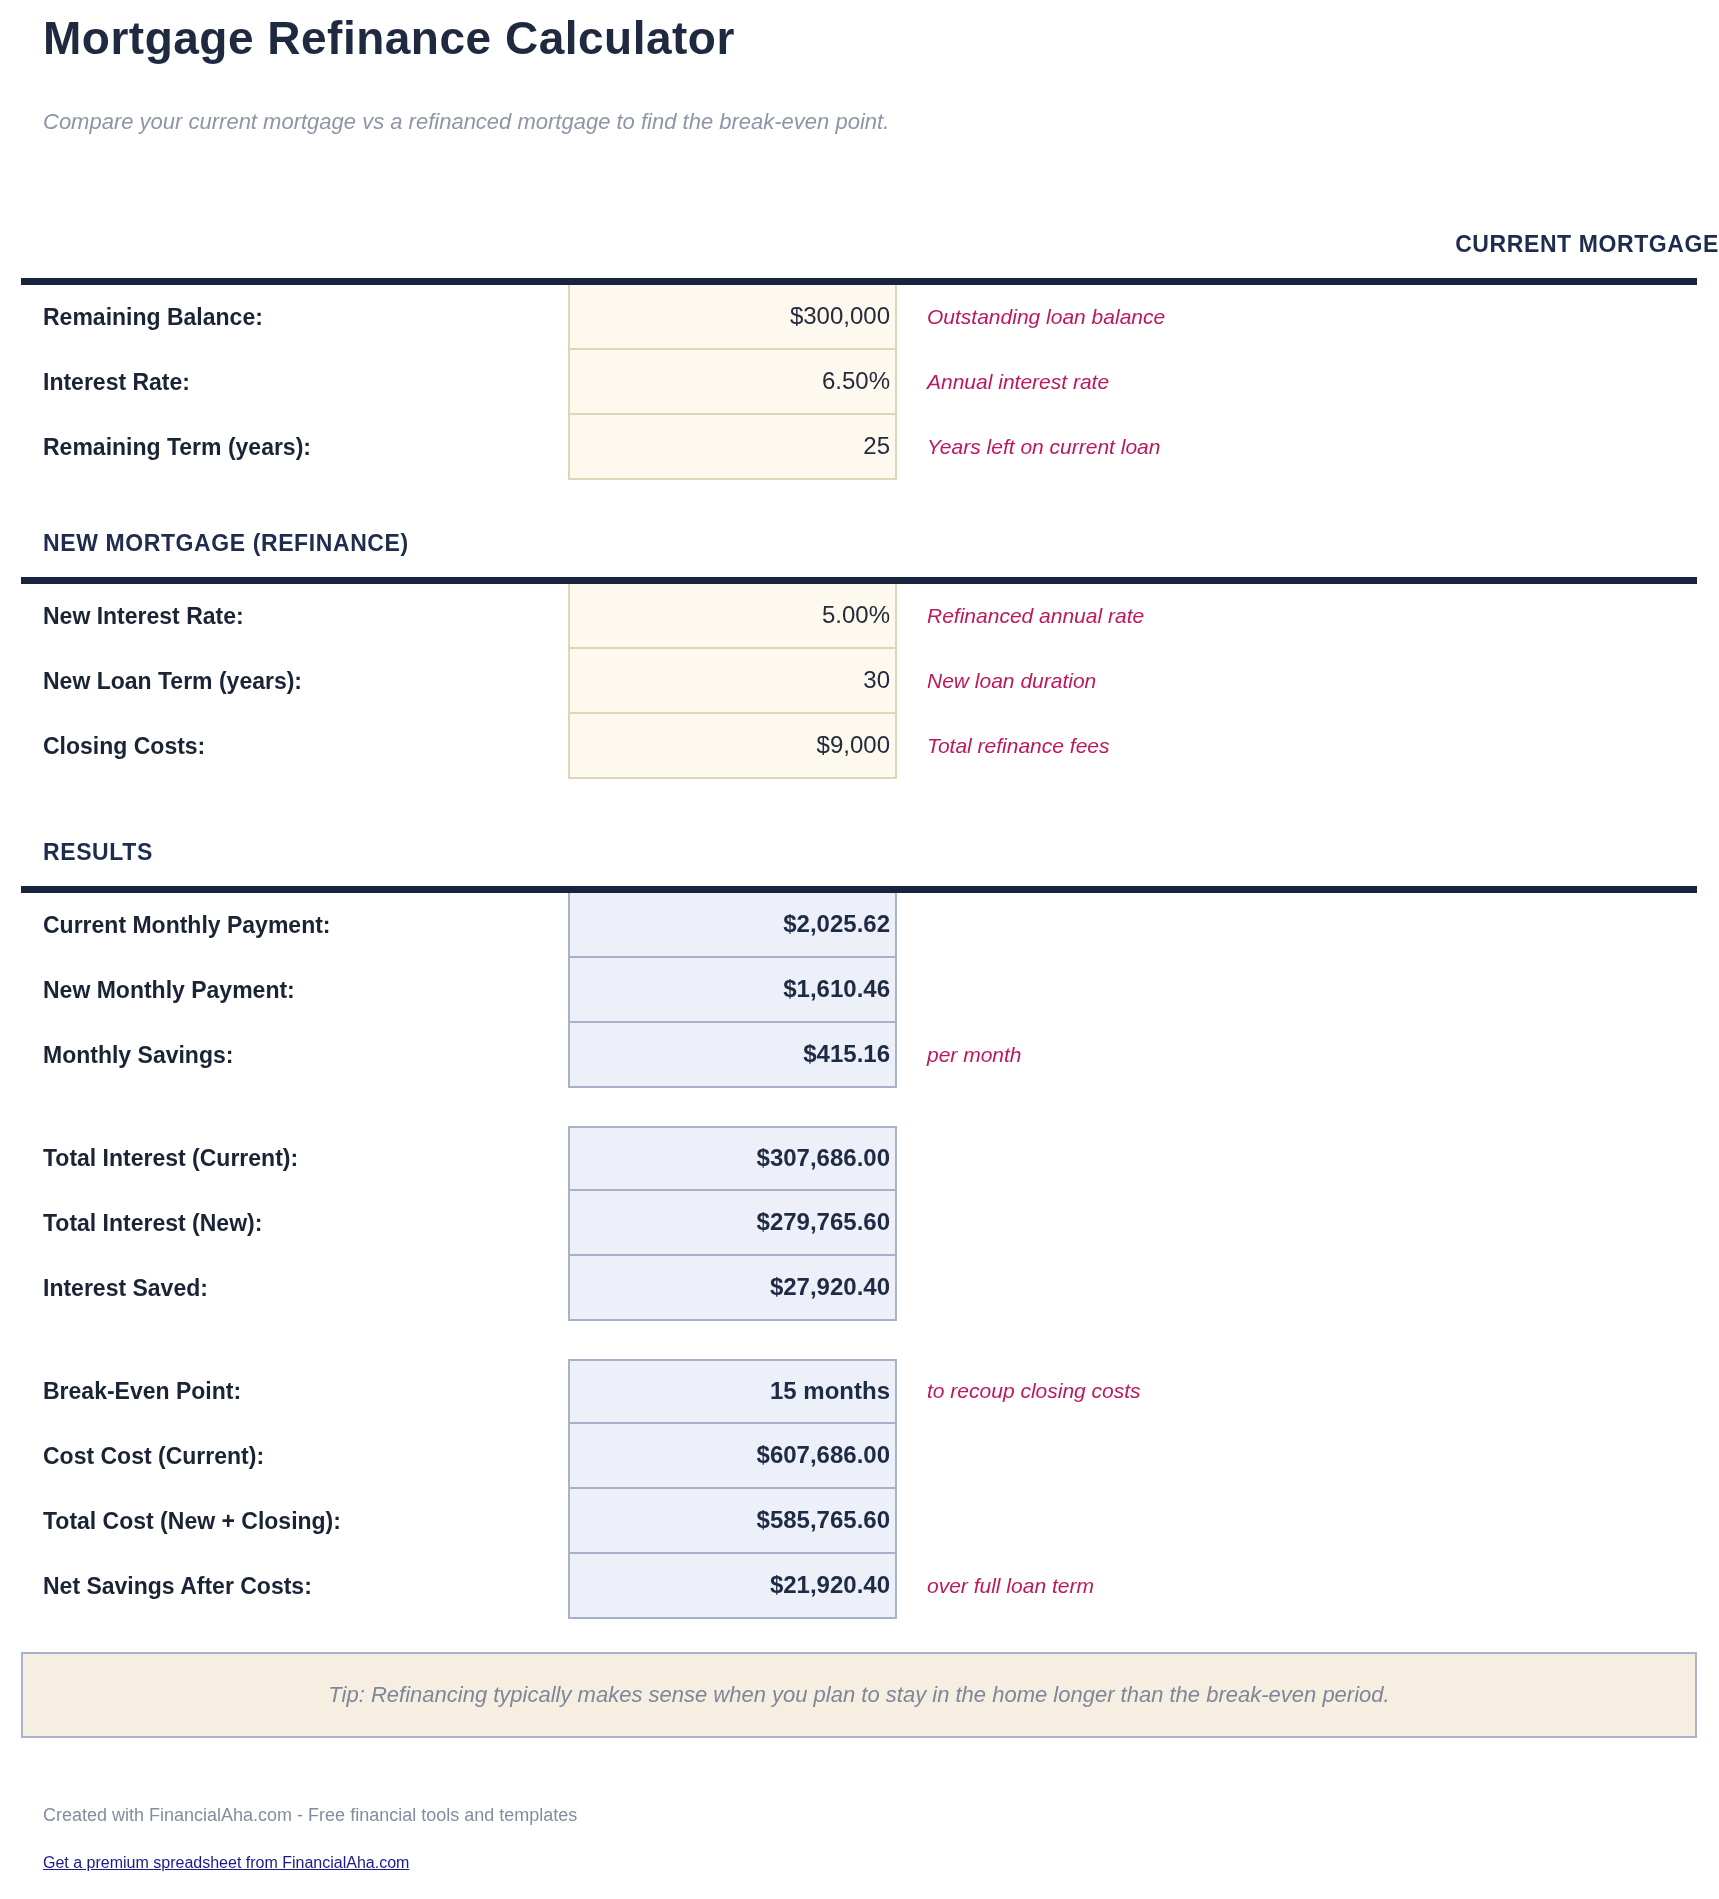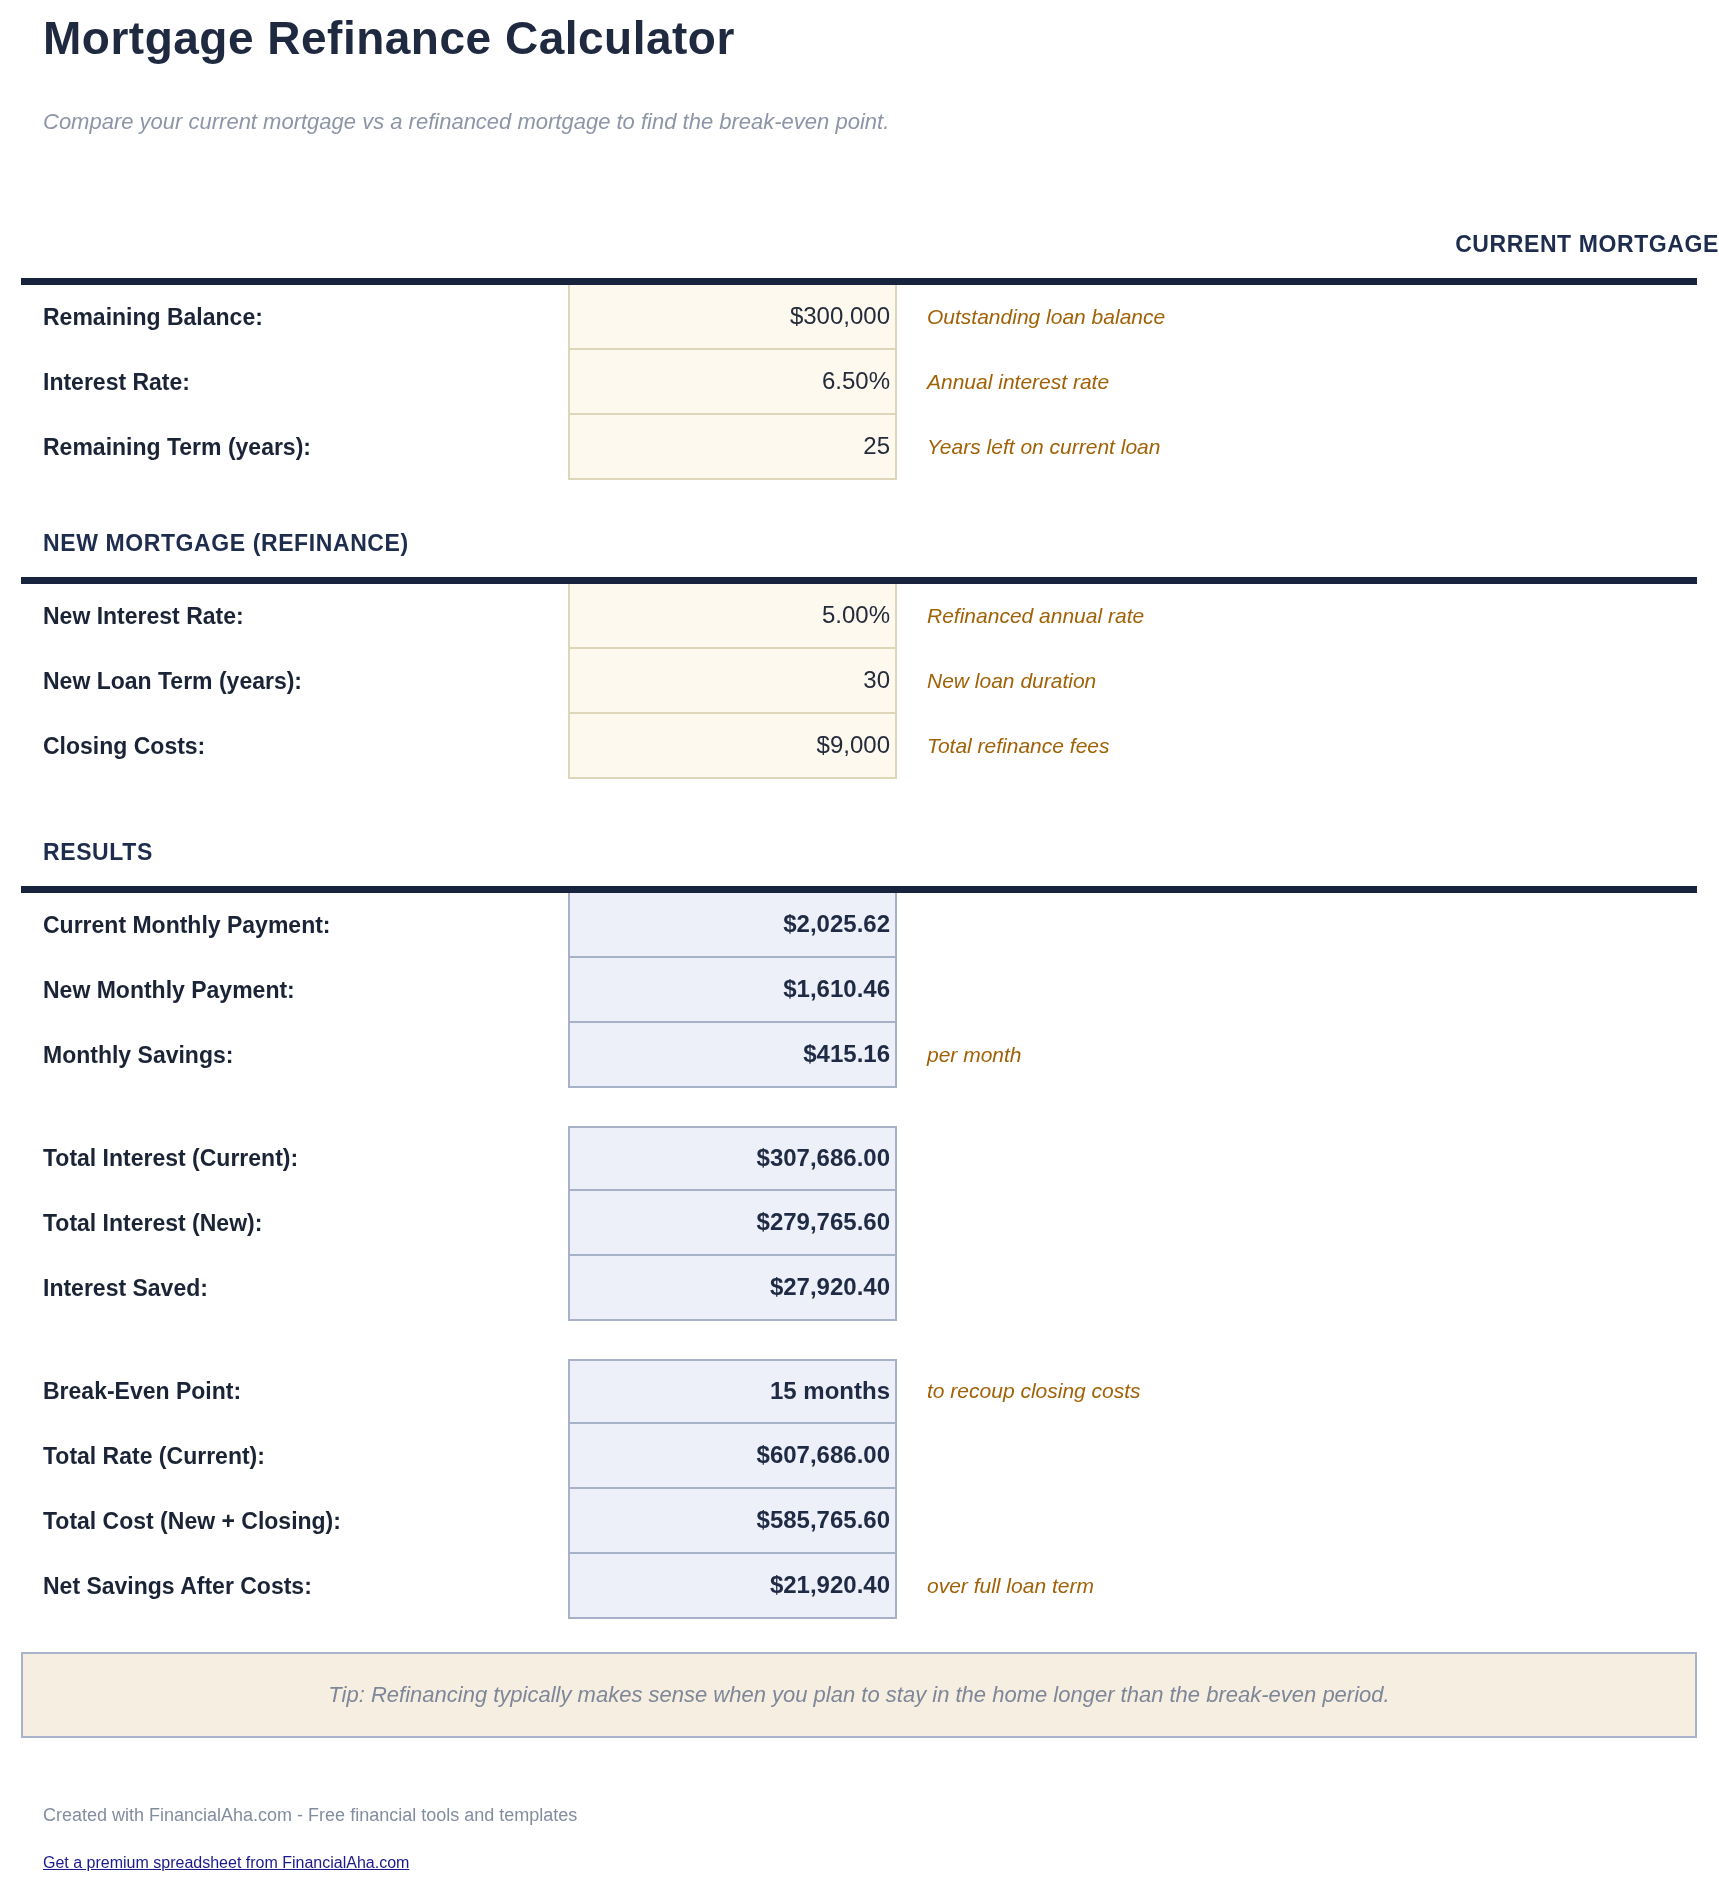--- a/index.html
+++ b/index.html
@@ -36,21 +36,21 @@
   .vcell.input {
     background:#fdf9ef; border:2px solid #ddd6b8; border-top:none; color:#242b3a;
   }
   .vcell.result {
     background:#edf0f8; border:2px solid #a7b1c7; border-top:none;
     font-weight:bold; color:#1f2a44;
   }
   .vcell.vtop { border-top:2px solid #a7b1c7; }
   .fhint {
     flex:1; display:flex; align-items:center; padding-left:30px;
-    font-size:21px; font-style:italic; color:#a16207;
+    font-size:21px; font-style:italic; color:#be185d;
   }
   .group-gap { margin-top:38px; }
   .tip-box {
     margin:33px 22px 0 21px; height:86px; box-sizing:border-box;
     background:#f6eee0; border:2px solid #a9b3cc;
     display:flex; align-items:center; justify-content:center;
     font-size:22px; font-style:italic; color:#7e8799;
   }
   .footer-credit { margin:67px 0 0 43px; font-size:18px; color:#838da0; }
   .footer-link {
@@ -144,21 +144,21 @@
     </div>
   </div>
 
   <div class="plain-table group-gap">
     <div class="frow">
       <div class="flabel">Break-Even Point:</div>
       <div class="vcell result vtop">15 months</div>
       <div class="fhint">to recoup closing costs</div>
     </div>
     <div class="frow">
-      <div class="flabel">Total Rate (Current):</div>
+      <div class="flabel">Cost Cost (Current):</div>
       <div class="vcell result">$607,686.00</div>
       <div class="fhint"></div>
     </div>
     <div class="frow">
       <div class="flabel">Total Cost (New + Closing):</div>
       <div class="vcell result">$585,765.60</div>
       <div class="fhint"></div>
     </div>
     <div class="frow">
       <div class="flabel">Net Savings After Costs:</div>

